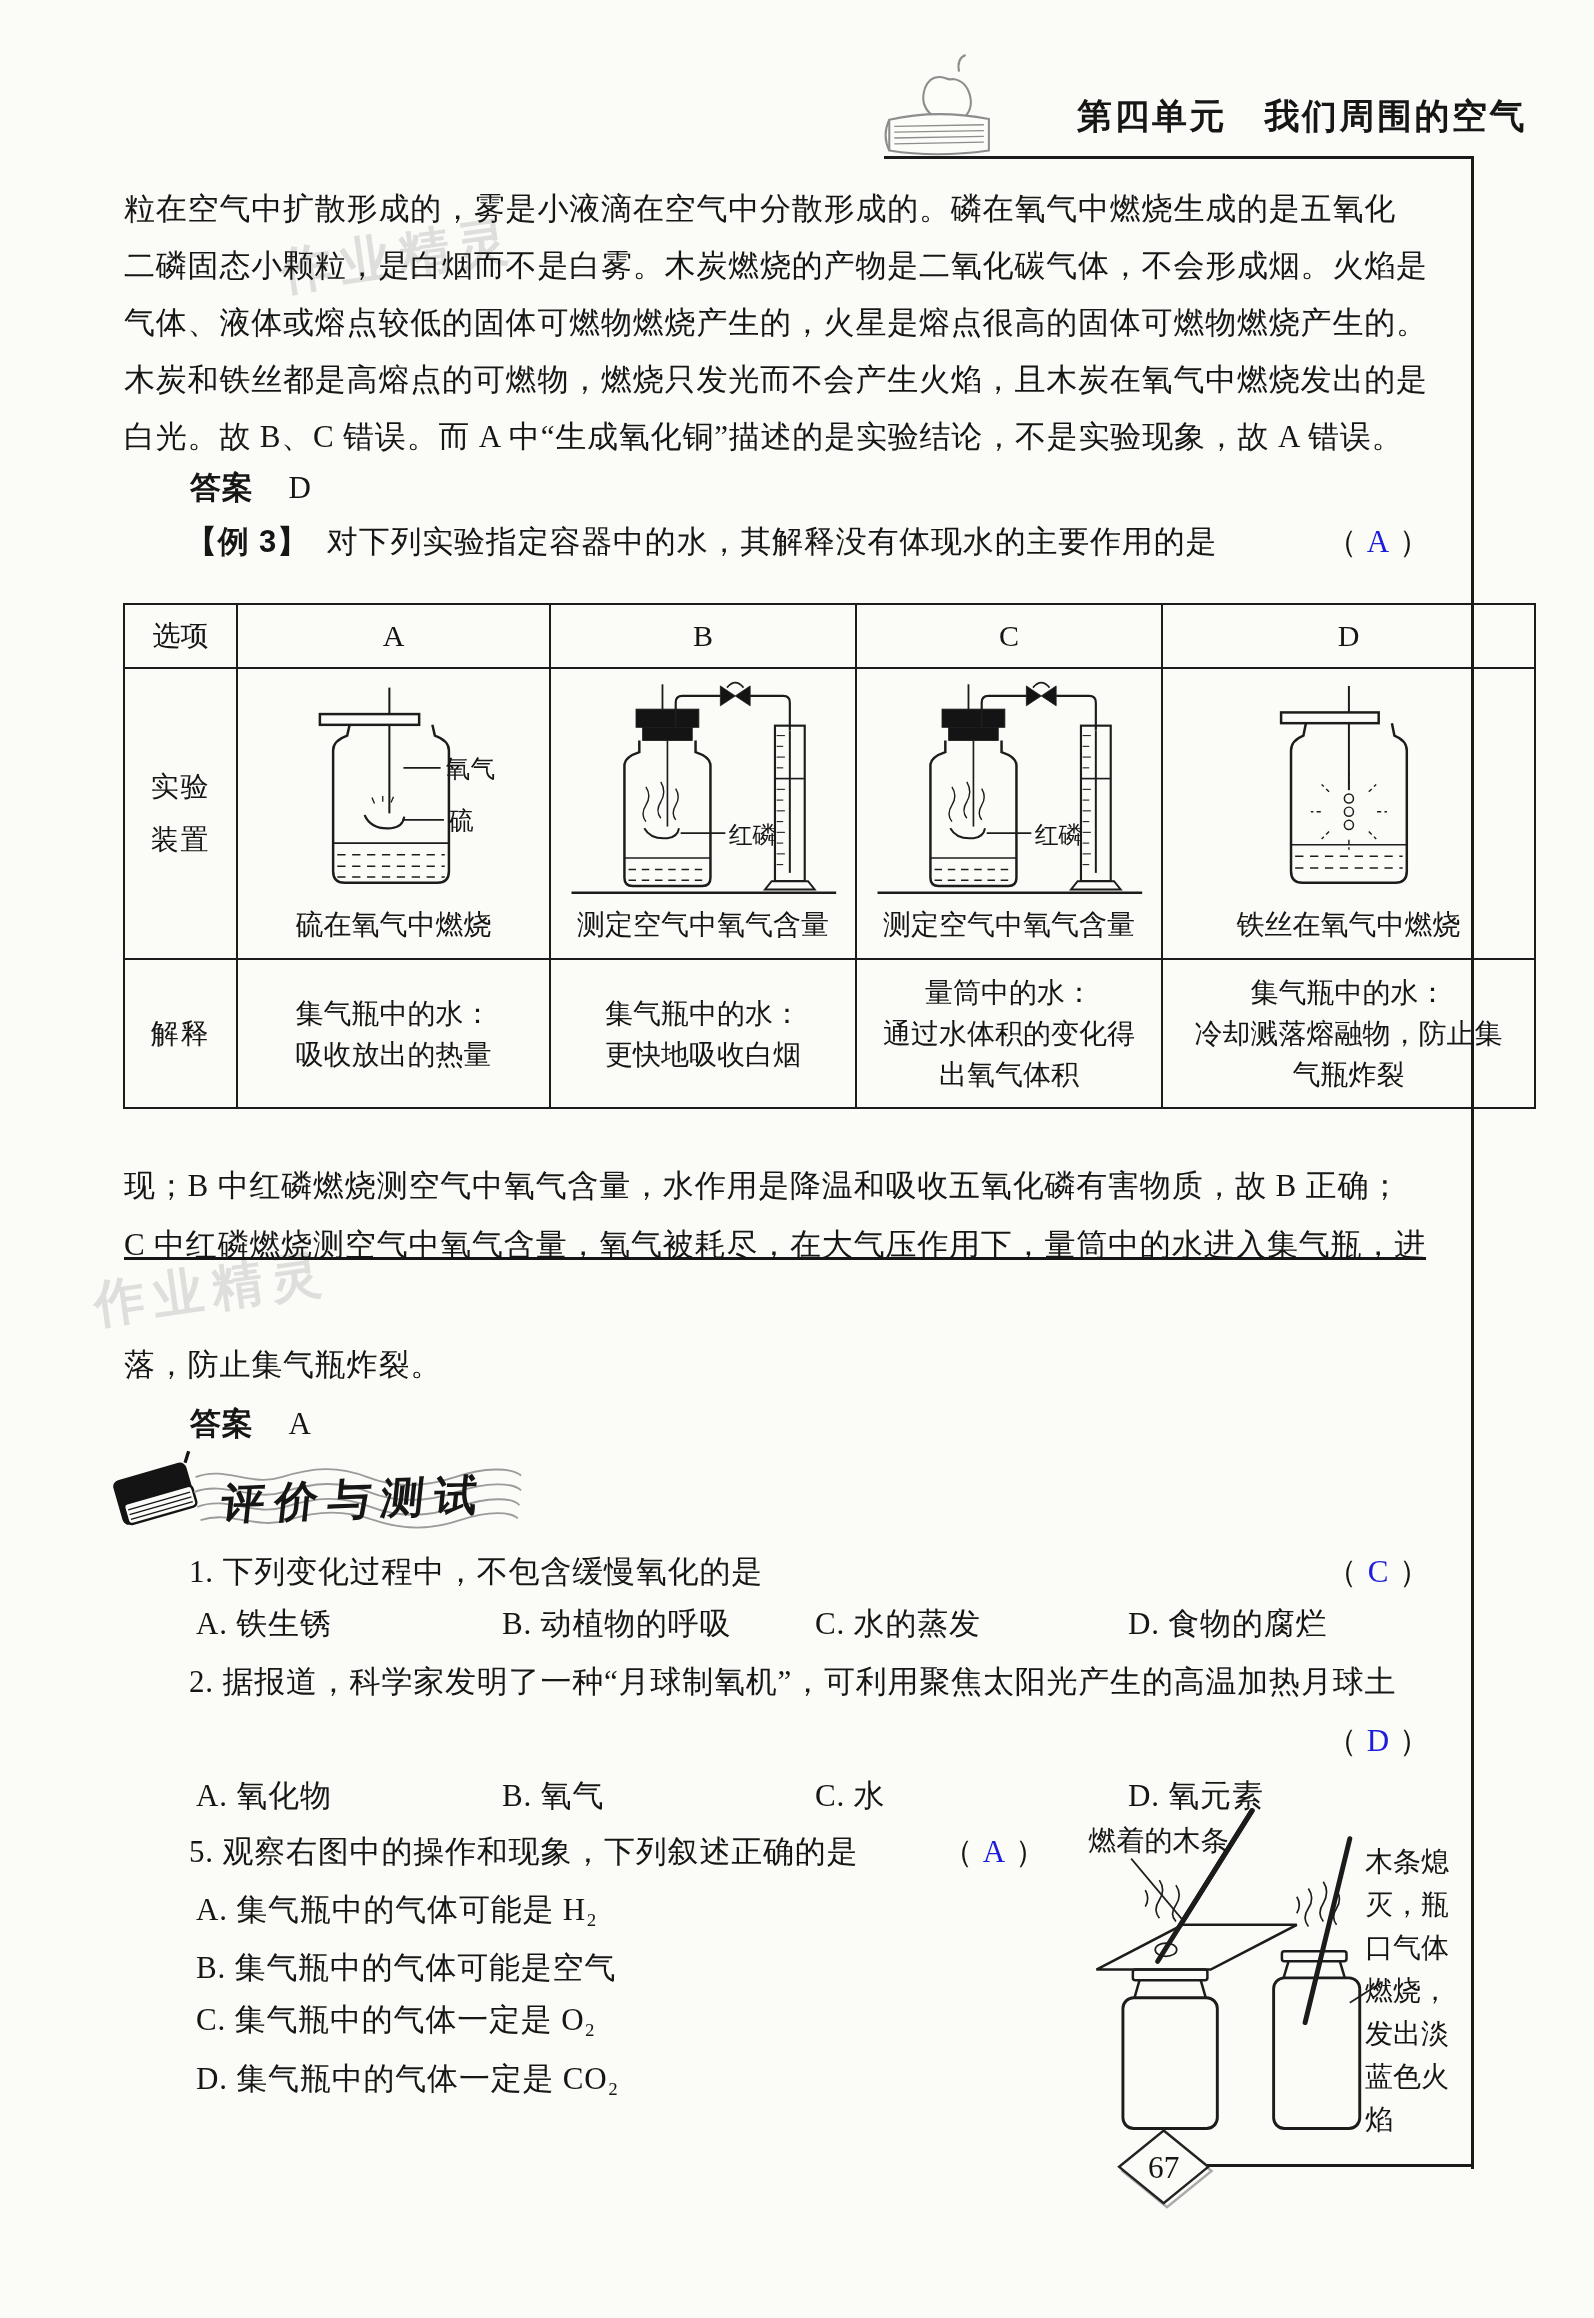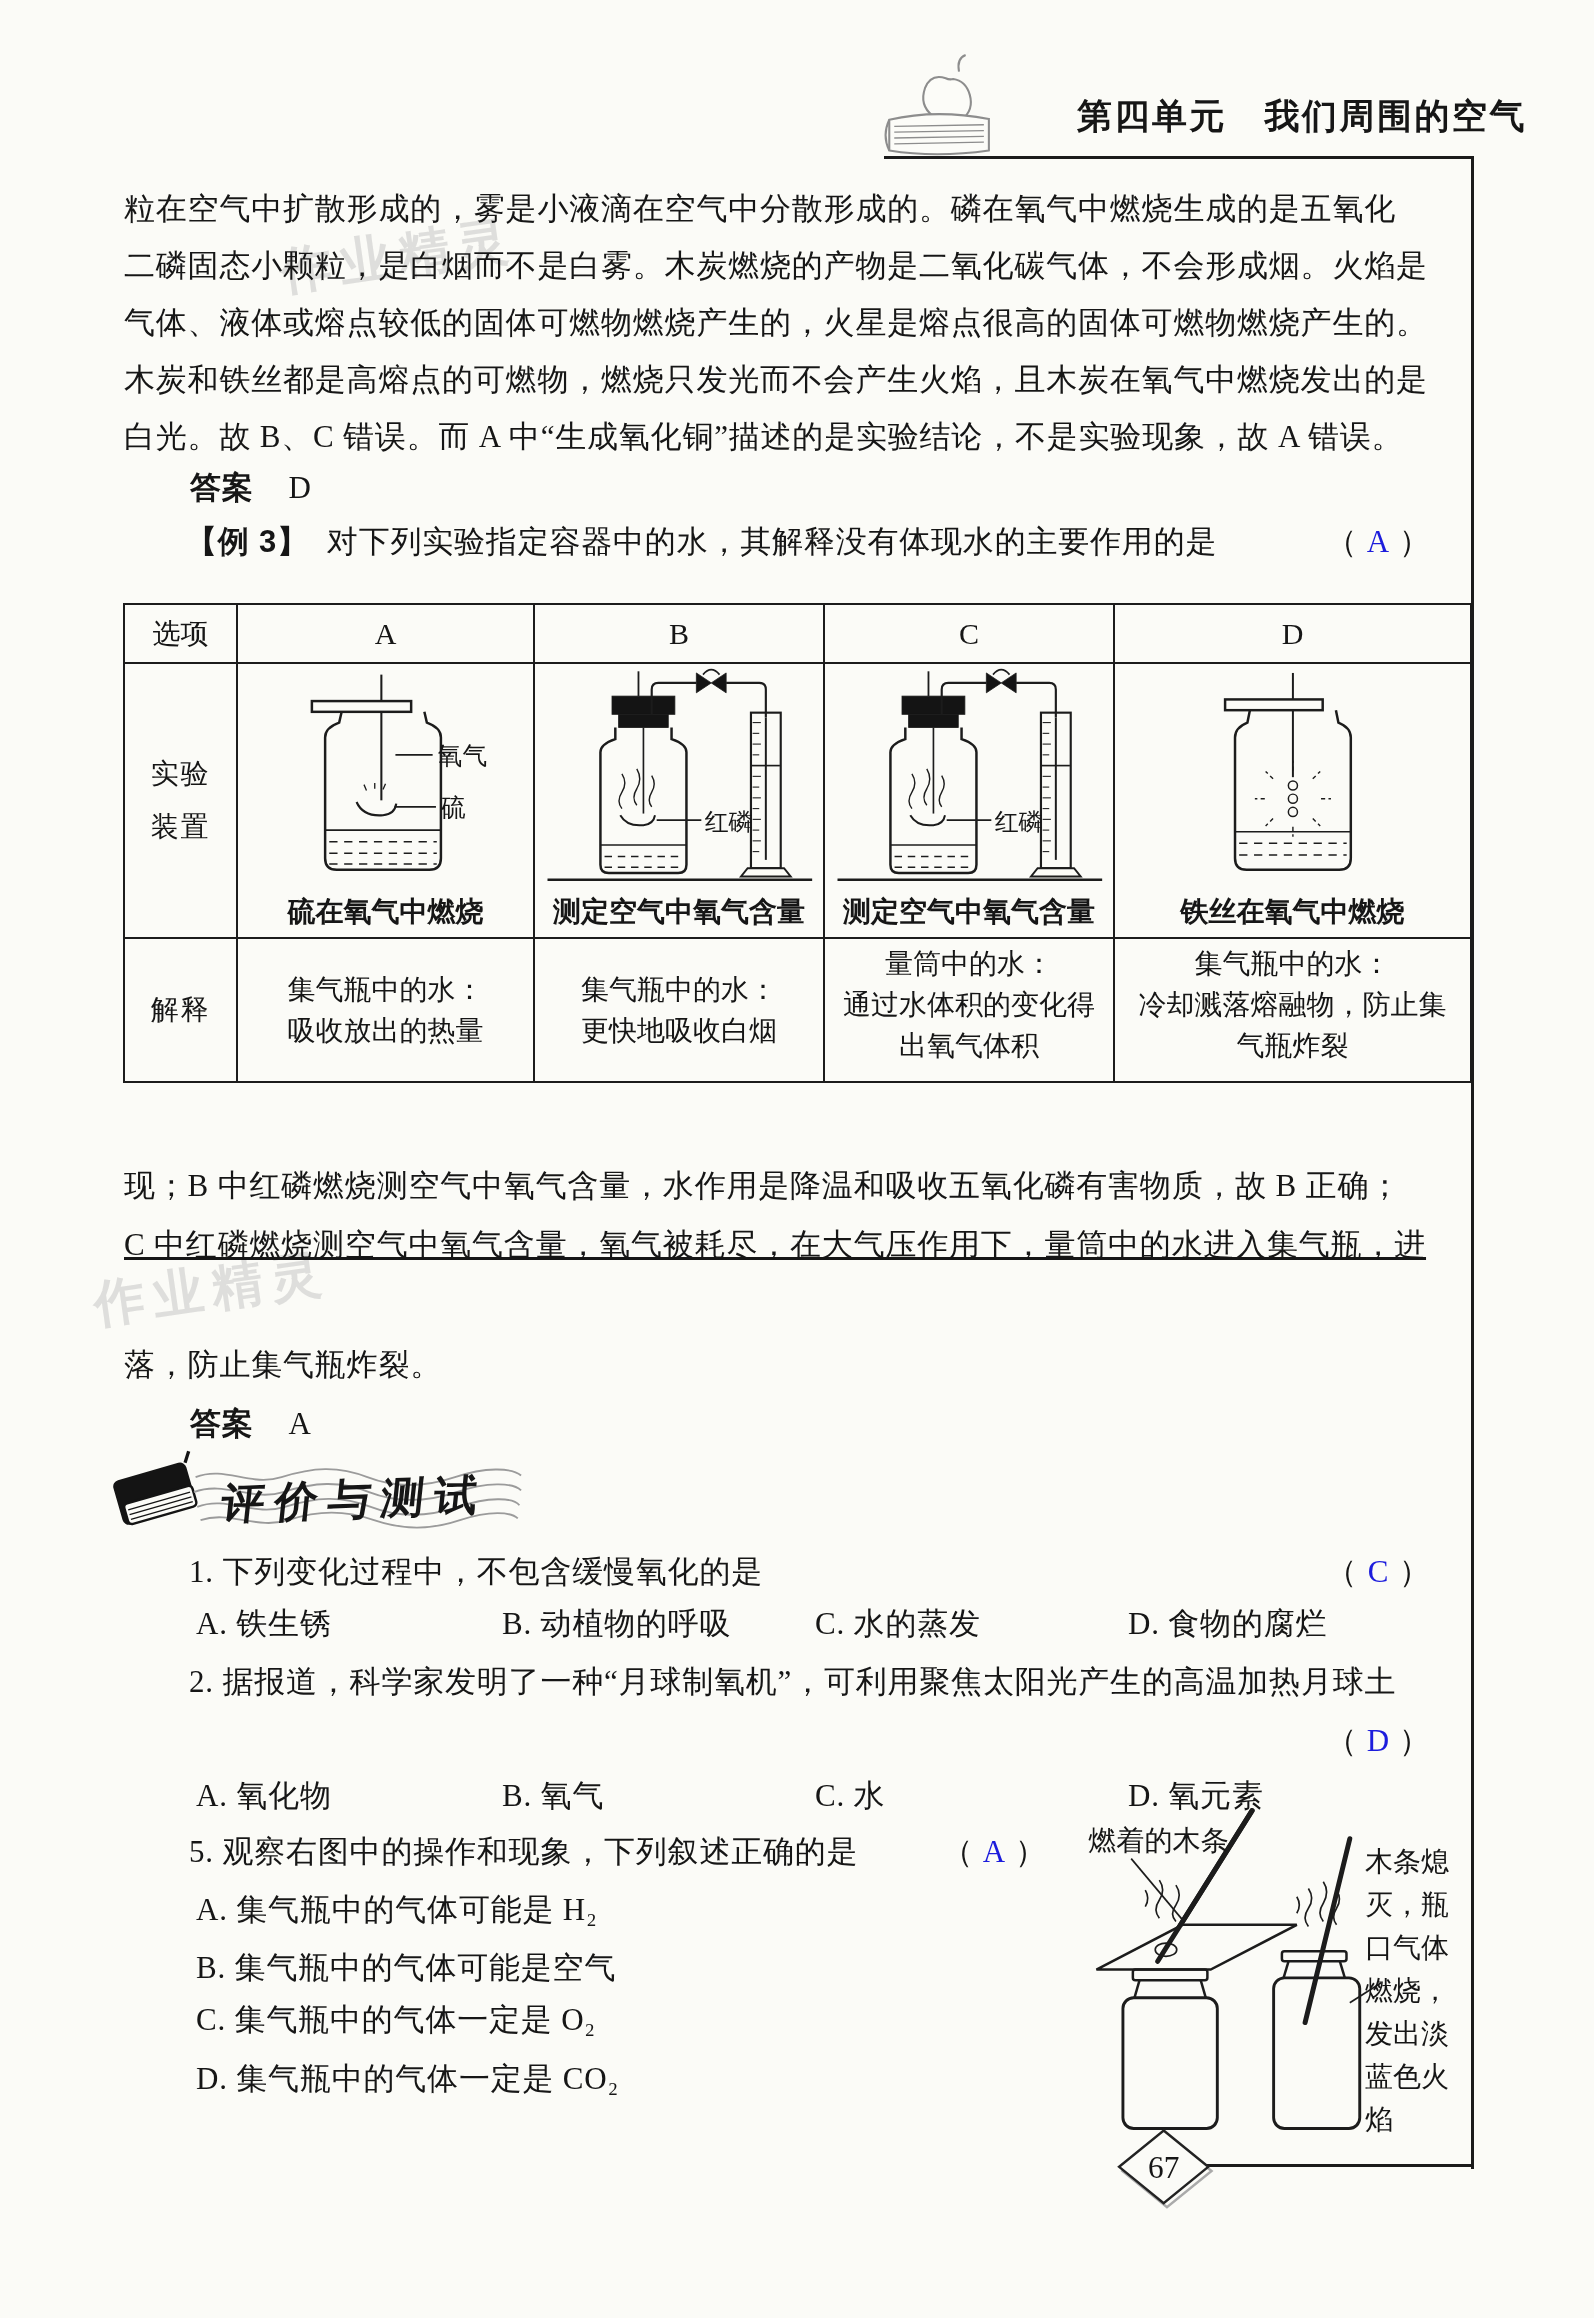--- a/index.html
+++ b/index.html
@@ -13,24 +13,24 @@
         font-family:"Liberation Sans","DejaVu Sans",sans-serif;font-weight:700;}
   .watermark{position:absolute;font-size:51px;font-weight:700;letter-spacing:8.3px;
         font-family:"Liberation Sans","DejaVu Sans",sans-serif;
         color:rgba(175,175,175,0.38);transform:rotate(-8deg);white-space:nowrap;}
   .ansgroup{position:absolute;width:104px;height:56px;display:flex;justify-content:space-between;
         align-items:center;font-size:31px;}
   .ans-letter{color:#1c1cdc;}
   .gap{display:inline-block;width:35px;}
   
   .extable{position:absolute;left:123px;top:603px;border-collapse:collapse;table-layout:fixed;}
-  .extable td{border:2.1px solid #1c1c1c;padding:4px;font-size:28px;text-align:center;}
+  .extable td{border:2.1px solid #1c1c1c;padding:12px;font-size:28px;text-align:center;}
   .extable .rowlabel{font-size:28px;letter-spacing:1.7px;}
   .devcell{vertical-align:bottom;}
-  .devcap{font-size:28px;text-align:center;height:38px;line-height:33px;white-space:nowrap;font-weight:bold;}
+  .devcap{font-size:28px;text-align:center;height:38px;line-height:33px;white-space:nowrap;}
   .expcell{font-size:26.5px;text-align:left;line-height:41px;padding:8.3px 13.2px 8.3px 16.6px;white-space:nowrap;}
   .vmid{vertical-align:middle;}
   .vtop{vertical-align:top;}
   
   .banner-text{position:absolute;left:222px;top:1471px;font-size:43px;font-weight:700;
         font-family:"Liberation Sans","DejaVu Sans",sans-serif;letter-spacing:10px;
         transform:skewX(-8deg) rotate(-2deg);white-space:nowrap;}
   .note-col{position:absolute;left:1365px;top:1840px;font-size:28px;line-height:43px;white-space:nowrap;}
   .opt{position:absolute;height:56px;display:flex;align-items:center;font-size:31px;white-space:nowrap;letter-spacing:0.8px;}
   svg text{font-family:"Liberation Serif","DejaVu Serif",serif;fill:#161616;}

